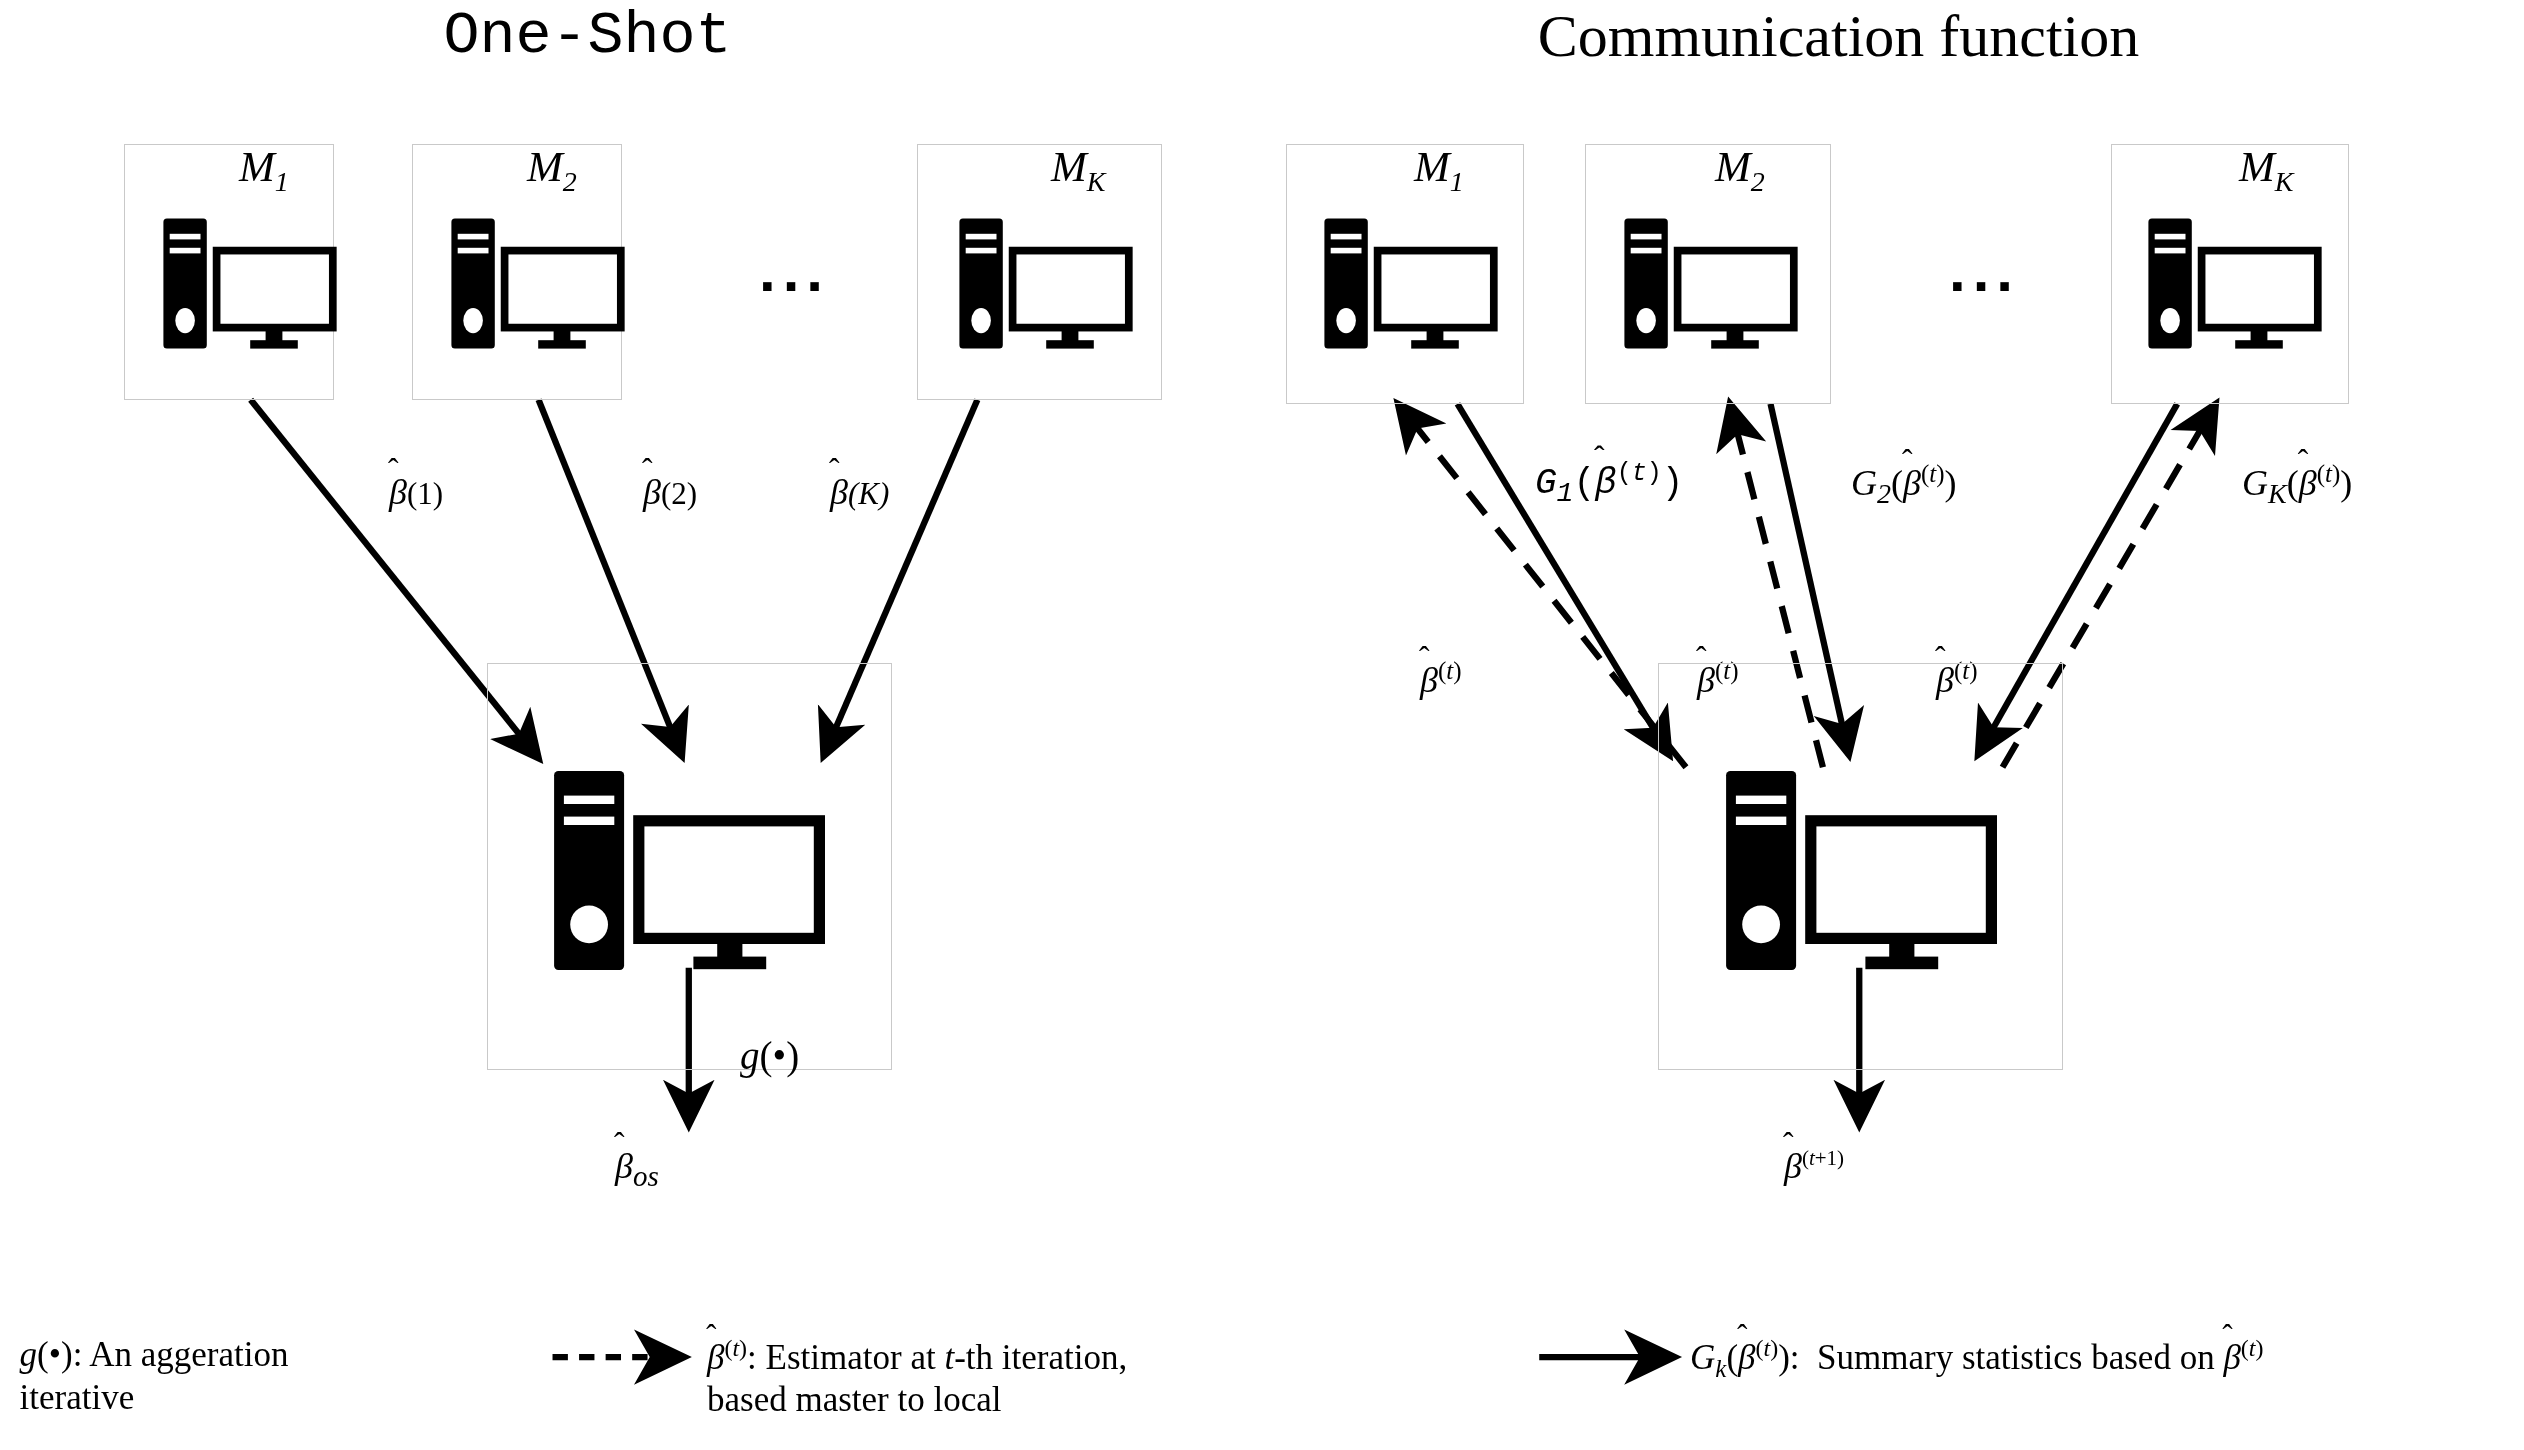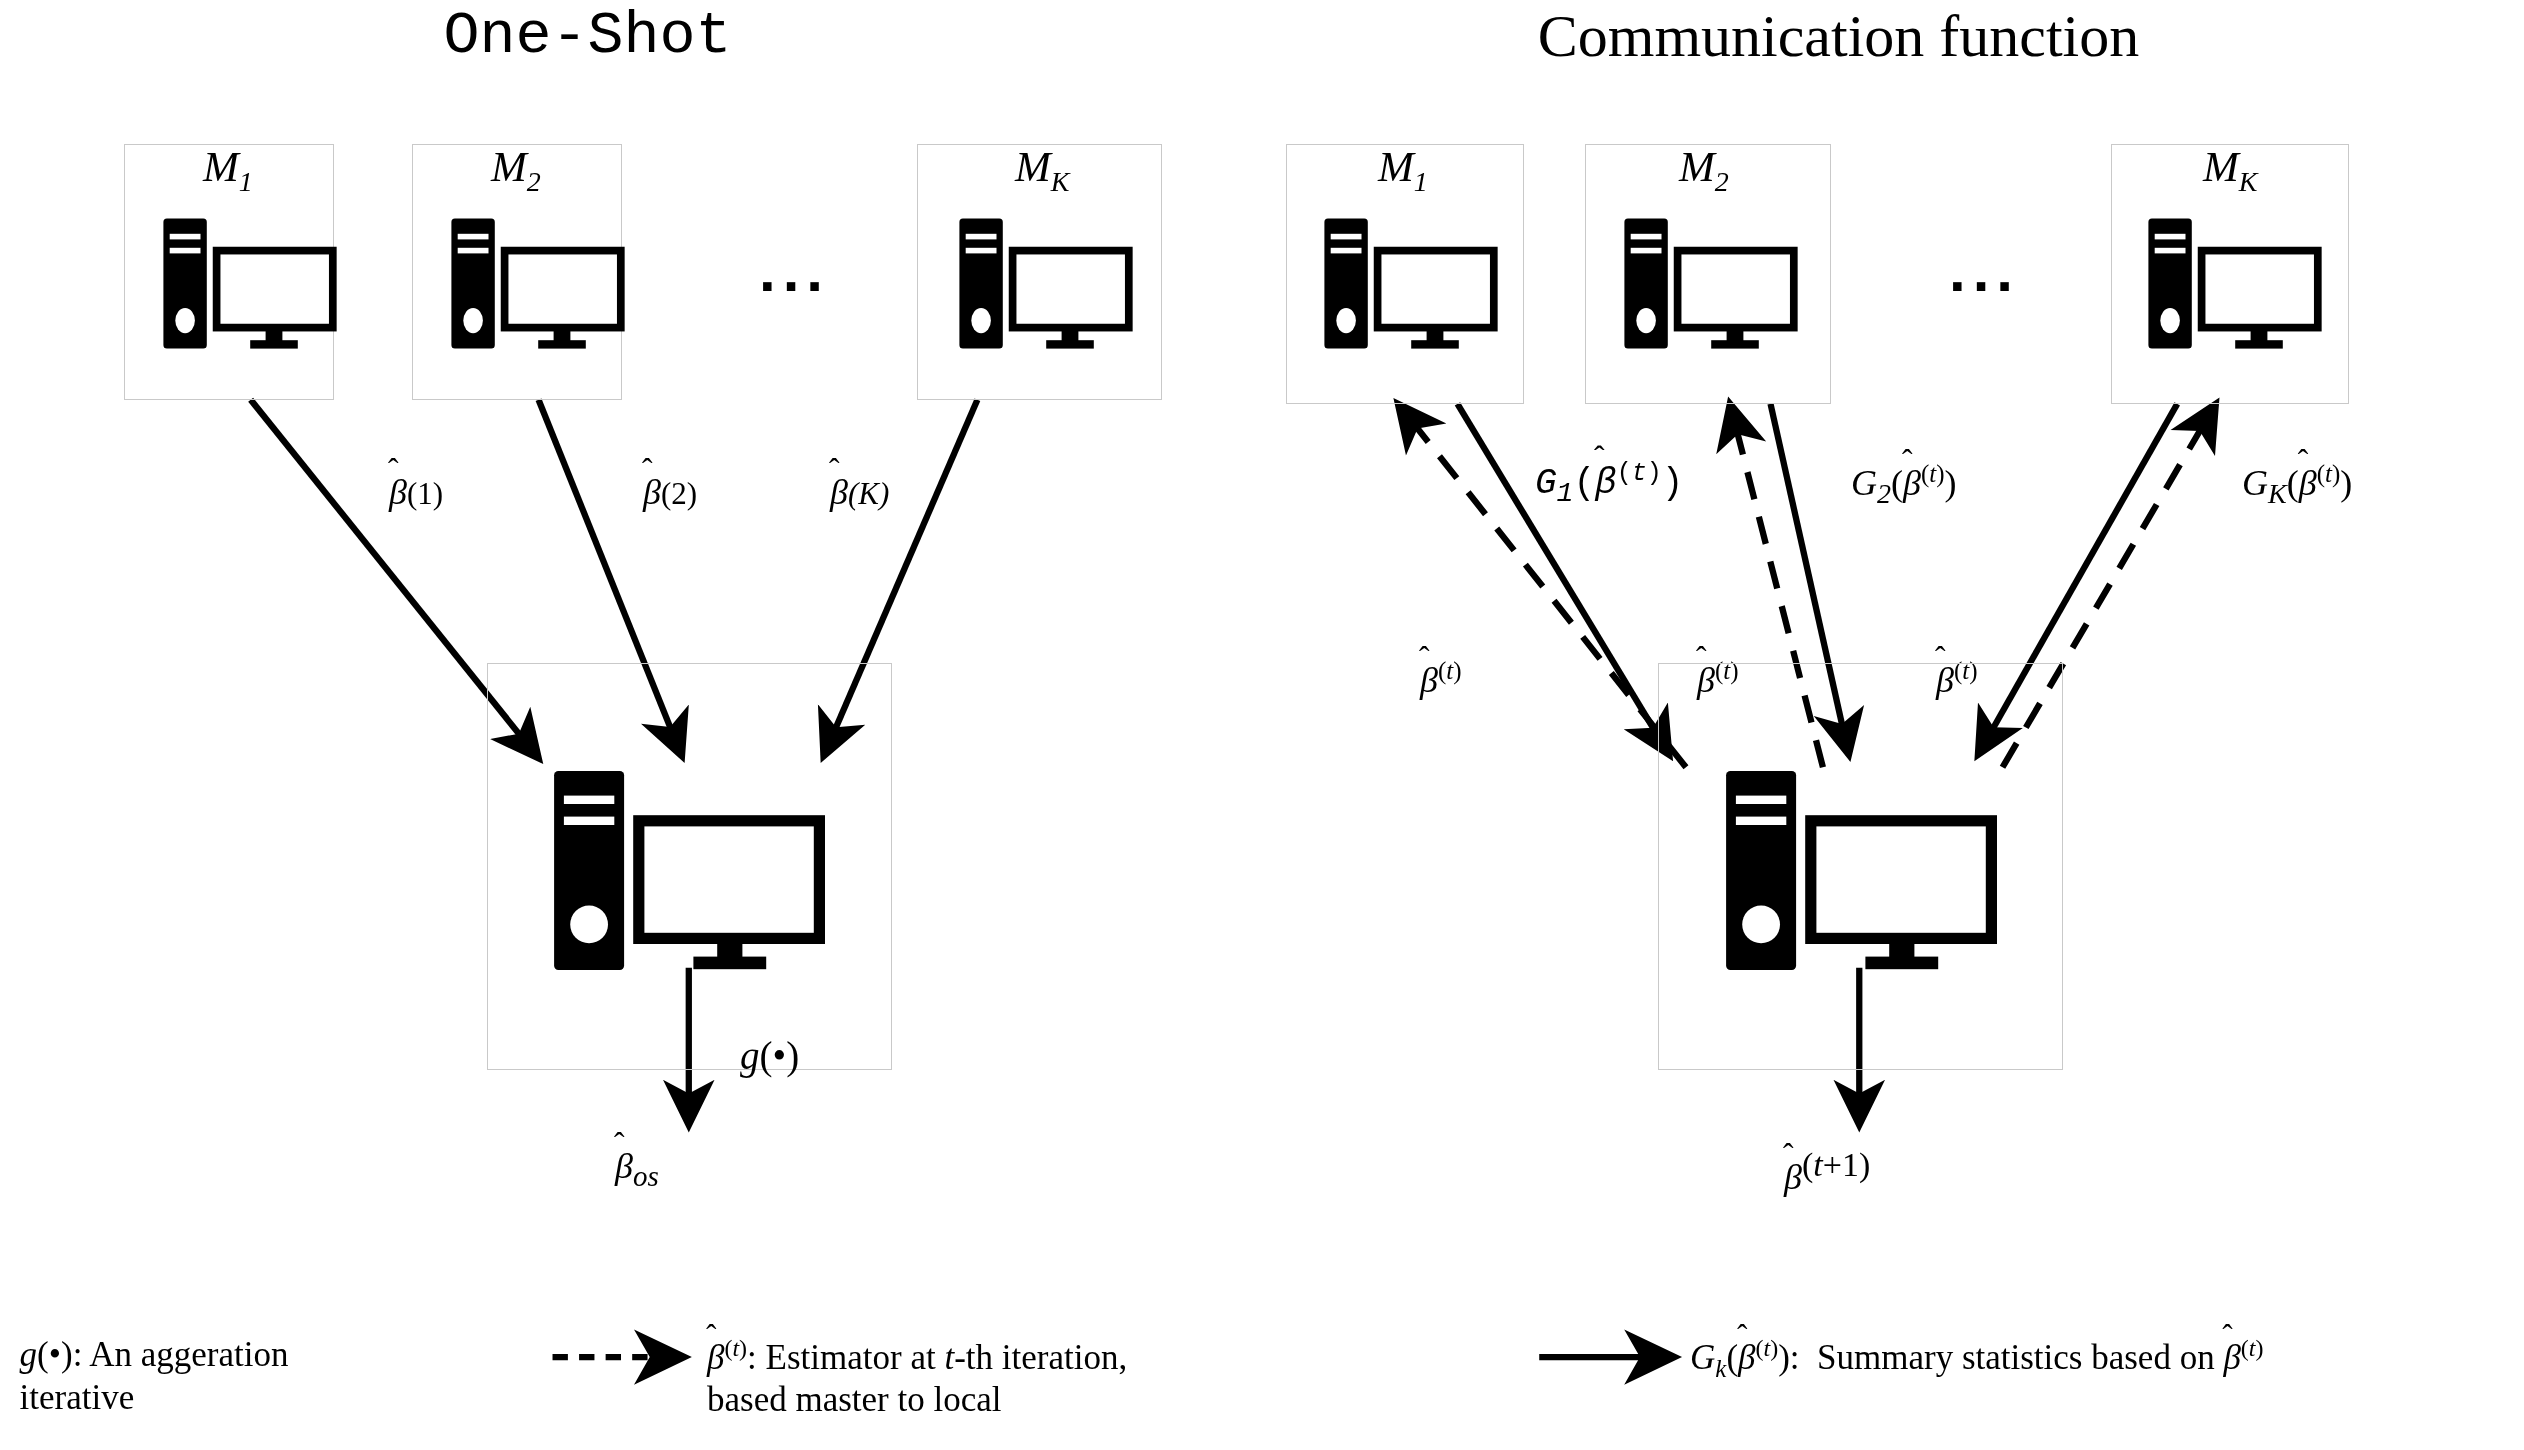--- a/index.html
+++ b/index.html
@@ -43,20 +43,21 @@
 
   
   .machine-label {
     position: absolute;
     font-family: "Liberation Serif", "DejaVu Serif", serif;
     font-style: italic;
     font-size: 43px;
     line-height: 1;
     white-space: nowrap;
     color: #000;
+    margin-left: 36px;
   }
   .machine-label .sub {
     font-size: 28px;
     vertical-align: sub;
     font-style: italic;
   }
 
   
   .computer { position: absolute; }
 
@@ -325,21 +326,21 @@
       <rect x="17" y="38" width="72" height="12" fill="#fff"></rect>
       <rect x="17" y="68" width="72" height="12" fill="#fff"></rect>
       <circle cx="53" cy="222" r="27" fill="#fff"></circle>
       <rect x="124" y="74" width="258" height="168" fill="none" stroke="#000" stroke-width="16"></rect>
       <rect x="236" y="242" width="36" height="30" fill="#000"></rect>
       <rect x="202" y="268" width="104" height="18" fill="#000"></rect>
     </svg>
   </div>
 
   <div class="math" style="left:1784px; top:1148px;">
-    <span style="font-style:italic; position:relative; display:inline-block;">β<span style="position:absolute; left:4.2px; top:-21px; font-style:normal; font-size:32px;">̂</span></span><span style="font-size:34px; vertical-align:super;">(<span style="font-style:italic;">t</span>+1)</span>
+    <span style="font-style:italic; position:relative; display:inline-block;">β<span style="position:absolute; left:4.2px; top:-21px; font-style:normal; font-size:32px;">̂</span></span><span style="font-size:21px; vertical-align:super;">(<span style="font-style:italic;">t</span>+1)</span>
   </div>
 
   <div class="legend-text" style="left:19.6px; top:1334px; width:391px;">
     <div>
       <span style="font-style:italic;">g</span><span>(•): An aggeration</span>
     </div>
     <div>iterative</div>
   </div>
 
   <div class="legend-text" style="left:707px; top:1334px; width:713px;">

